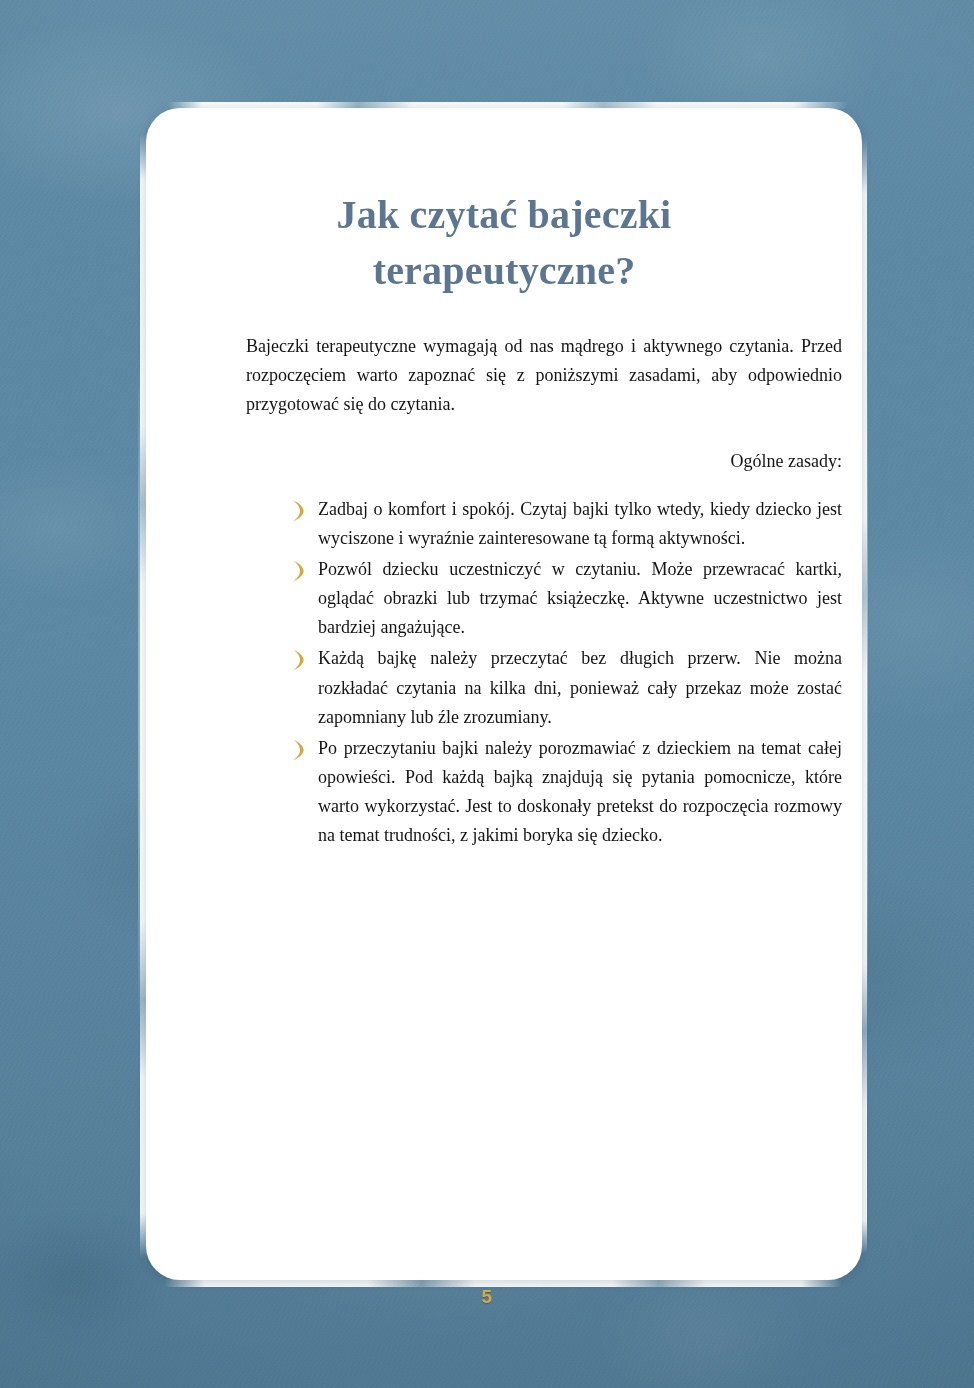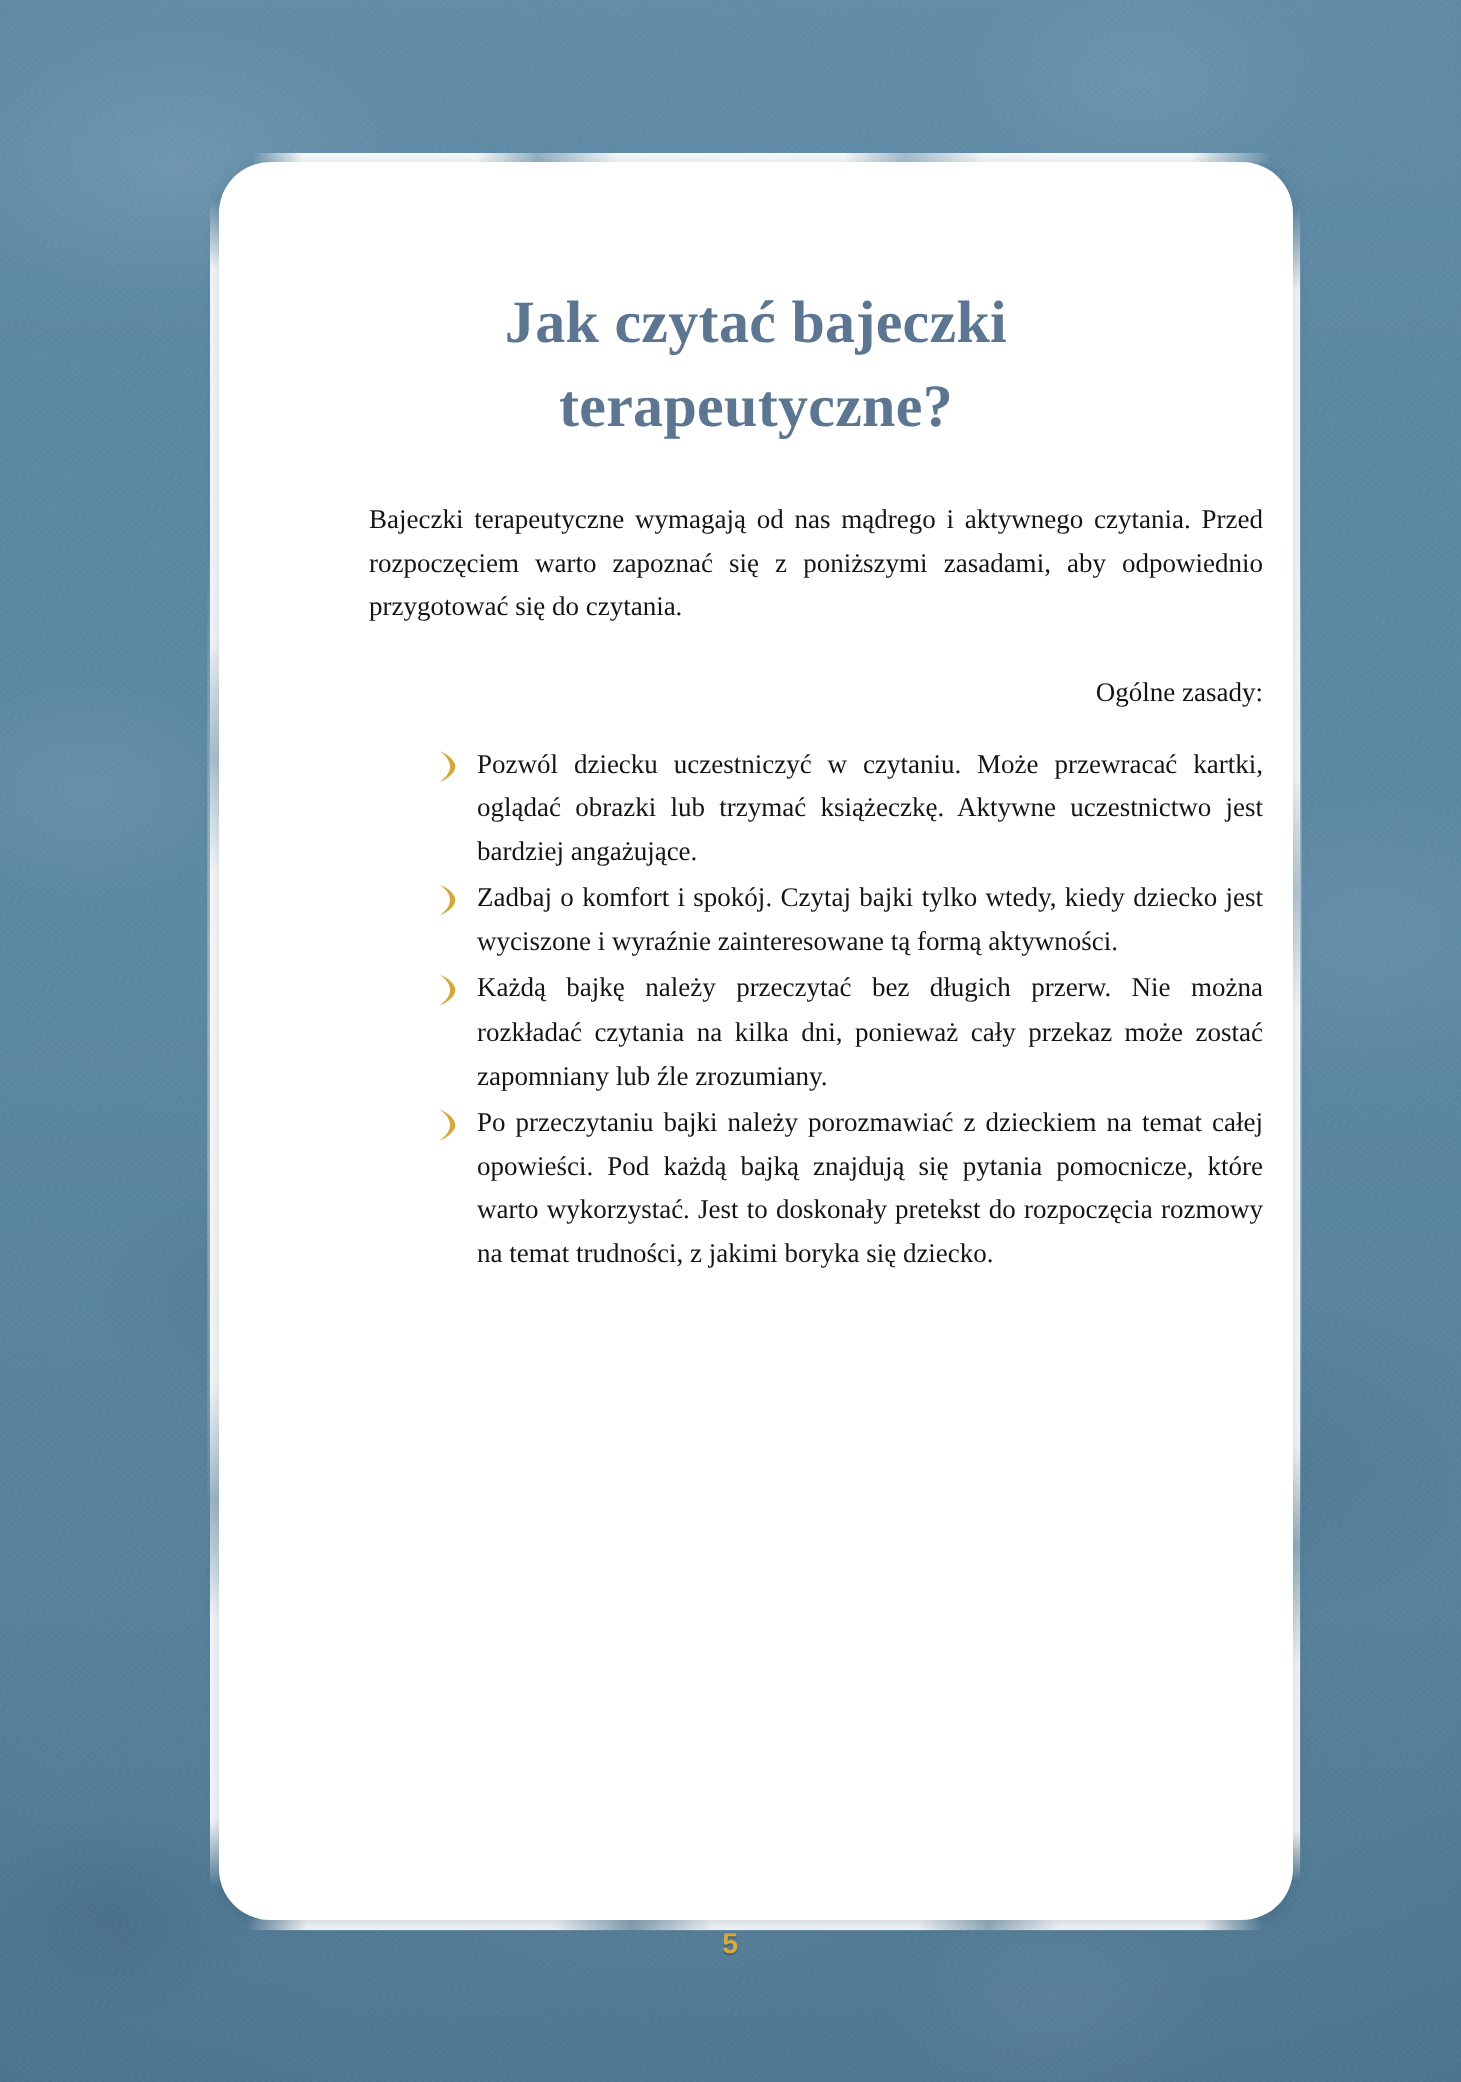--- a/index.html
+++ b/index.html
@@ -241,28 +241,28 @@
         <p class="para">Bajeczki terapeutyczne wymagają od nas mądrego i aktywnego czytania. Przed rozpoczęciem warto zapoznać się z poniższymi zasadami, aby odpowiednio przygotować się do czytania.</p>
 
         <p class="para subhead">Ogólne zasady:</p>
 
         <ul id="rules">
 
           <li>
             <svg class="moon-icon" viewBox="0 0 20 24" aria-hidden="true">
               <path d="M5 1.6 C12.2 4.4 15.6 9.0 15.6 12.0 C15.6 15.0 12.2 19.6 5 22.4 C10.2 18.8 12.0 15.2 12.0 12.0 C12.0 8.8 10.2 5.2 5 1.6 Z" fill="#d6a73a"></path>
             </svg>
+            <span>Zadbaj o komfort i spokój. Czytaj bajki tylko wtedy, kiedy dziecko jest wyciszone i wyraźnie zainteresowane tą formą aktywności.</span>
+          </li>
+
+          <li>
+            <svg class="moon-icon" viewBox="0 0 20 24" aria-hidden="true">
+              <path d="M5 1.6 C12.2 4.4 15.6 9.0 15.6 12.0 C15.6 15.0 12.2 19.6 5 22.4 C10.2 18.8 12.0 15.2 12.0 12.0 C12.0 8.8 10.2 5.2 5 1.6 Z" fill="#d6a73a"></path>
+            </svg>
             <span>Pozwól dziecku uczestniczyć w czytaniu. Może przewracać kartki, oglądać obrazki lub trzymać książeczkę. Aktywne uczestnictwo jest bardziej angażujące.</span>
-          </li>
-
-          <li>
-            <svg class="moon-icon" viewBox="0 0 20 24" aria-hidden="true">
-              <path d="M5 1.6 C12.2 4.4 15.6 9.0 15.6 12.0 C15.6 15.0 12.2 19.6 5 22.4 C10.2 18.8 12.0 15.2 12.0 12.0 C12.0 8.8 10.2 5.2 5 1.6 Z" fill="#d6a73a"></path>
-            </svg>
-            <span>Zadbaj o komfort i spokój. Czytaj bajki tylko wtedy, kiedy dziecko jest wyciszone i wyraźnie zainteresowane tą formą aktywności.</span>
           </li>
 
           <li>
             <svg class="moon-icon" viewBox="0 0 20 24" aria-hidden="true">
               <path d="M5 1.6 C12.2 4.4 15.6 9.0 15.6 12.0 C15.6 15.0 12.2 19.6 5 22.4 C10.2 18.8 12.0 15.2 12.0 12.0 C12.0 8.8 10.2 5.2 5 1.6 Z" fill="#d6a73a"></path>
             </svg>
             <span>Każdą bajkę należy przeczytać bez długich przerw. Nie można rozkładać czytania na kilka dni, ponieważ cały przekaz może zostać zapomniany lub źle zrozumiany.</span>
           </li>
 
           <li>

